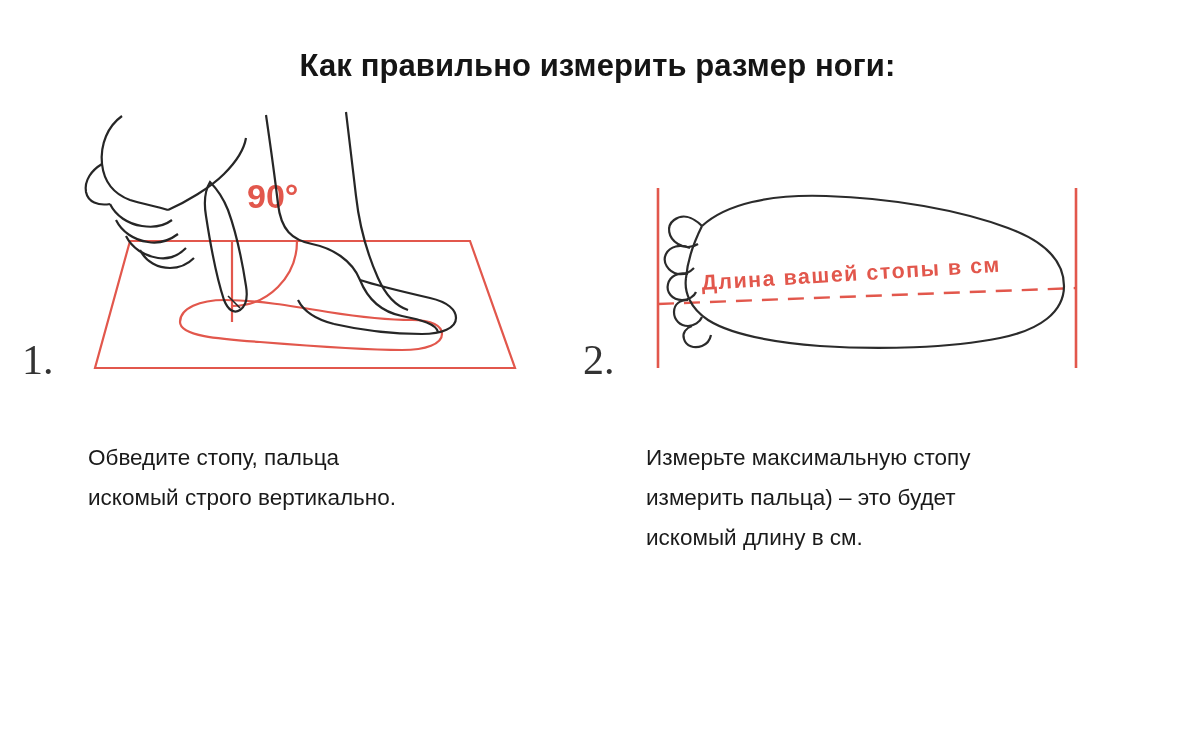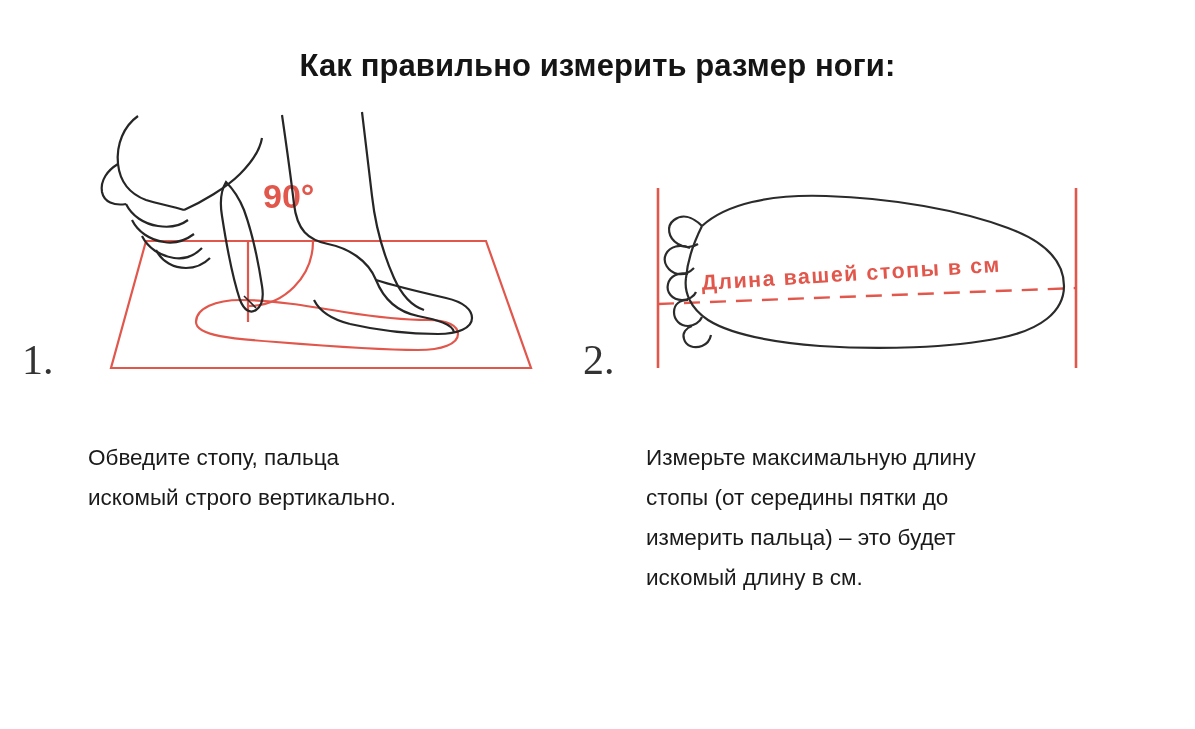--- a/index.html
+++ b/index.html
@@ -38,21 +38,21 @@
     color: #333333;
     font-family: "Liberation Serif", serif;
   }
   #step1-num { left: 22px; top: 336px; }
   #step2-num { left: 583px; top: 336px; }
 
   
   .illus {
     position: absolute;
   }
-  #illus1 { left: 76px; top: 110px; width: 470px; height: 290px; }
+  #illus1 { left: 60px; top: 110px; width: 470px; height: 290px; }
   #illus2 { left: 630px; top: 170px; width: 480px; height: 215px; }
 
   
   .caption {
     position: absolute;
     font-size: 22.5px;
     line-height: 40px;
     color: #1a1a1a;
   }
   #cap1 { left: 88px; top: 438px; width: 470px; }
@@ -139,19 +139,18 @@
       <path d="M 60 78 C 50 74 40 76 36 84 C 32 92 38 102 48 104 C 54 105 60 102 64 98" fill="none" stroke="#2b2b2b" stroke-width="2.2"></path>
       <path d="M 58 104 C 48 102 40 106 38 114 C 36 122 42 130 52 130 C 58 130 64 127 66 122" fill="none" stroke="#2b2b2b" stroke-width="2.2"></path>
       <path d="M 58 130 C 50 130 44 134 44 142 C 44 150 50 156 58 156 C 64 156 70 152 72 147" fill="none" stroke="#2b2b2b" stroke-width="2.2"></path>
       <path d="M 62 156 C 56 158 52 163 54 169 C 56 176 64 179 72 176 C 77 174 80 170 81 165" fill="none" stroke="#2b2b2b" stroke-width="2.2"></path>
 
       <text x="72" y="120" transform="rotate(-3.5 72 120)" font-family="Liberation Sans, sans-serif" font-size="21.5" font-weight="bold" fill="#e2574c" letter-spacing="1.5">Длина вашей стопы в см</text>
     </svg>
   </div>
 
   <div class="caption" id="cap2">
-    <div>Измерьте максимальную длину</div>
-    <div>стопы (от середины пятки до</div>
+    <div>Измерьте максимальную стопу</div>
     <div>измерить пальца) – это будет</div>
     <div>искомый длину в см.</div>
   </div>
 
 </div>
 
 </body></html>

